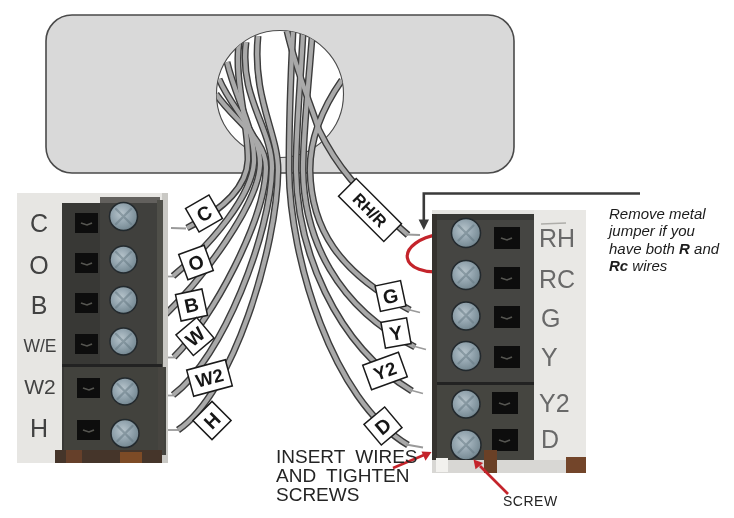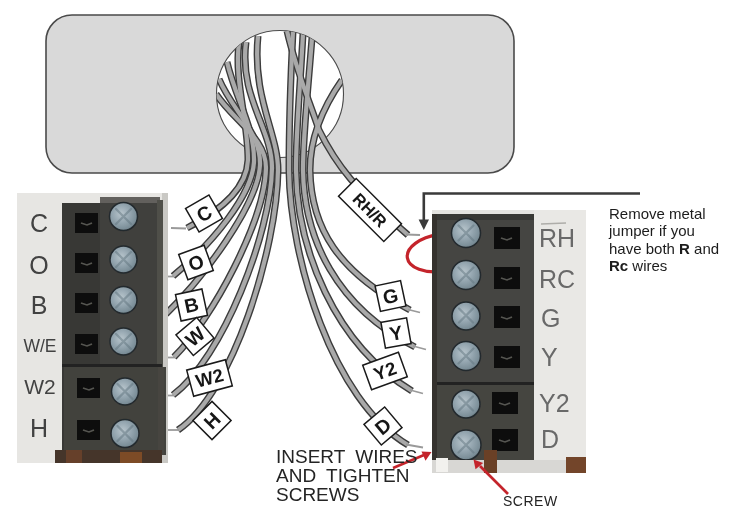--- a/index.html
+++ b/index.html
@@ -246,16 +246,16 @@
 
 <g stroke="#c4242b" stroke-width="2.6" fill="none">
   <line x1="393" y1="468" x2="424" y2="455"></line>
   <line x1="508" y1="494" x2="480" y2="466"></line>
 </g>
 <polygon points="431.5,452 421.5,451.5 425.5,460.7" fill="#c4242b"></polygon>
 <polygon points="473.5,459.5 475.5,469.3 483.2,462.9" fill="#c4242b"></polygon>
 </svg>
 
 
-<div style="position:absolute;left:609px;top:205px;white-space:nowrap;font-size:15px;line-height:17.3px;color:#1c1c1c;">Remove metal<br>jumper if you<br>have both <b>R</b> and<br><b>Rc</b> wires</div>
+<div style="position:absolute;left:609px;top:205px;white-space:nowrap;font-size:15px;line-height:17.3px;color:#1c1c1c;font-style:italic;">Remove metal<br>jumper if you<br>have both <b>R</b> and<br><b>Rc</b> wires</div>
 <div style="position:absolute;left:276px;top:447px;white-space:nowrap;font-size:19px;line-height:19px;color:#242424;word-spacing:5px;">INSERT WIRES<br>AND TIGHTEN<br>SCREWS</div>
 <div style="position:absolute;left:503px;top:493px;font-size:14px;letter-spacing:0.5px;color:#242424;">SCREW</div>
 </div>
 
 </body></html>

